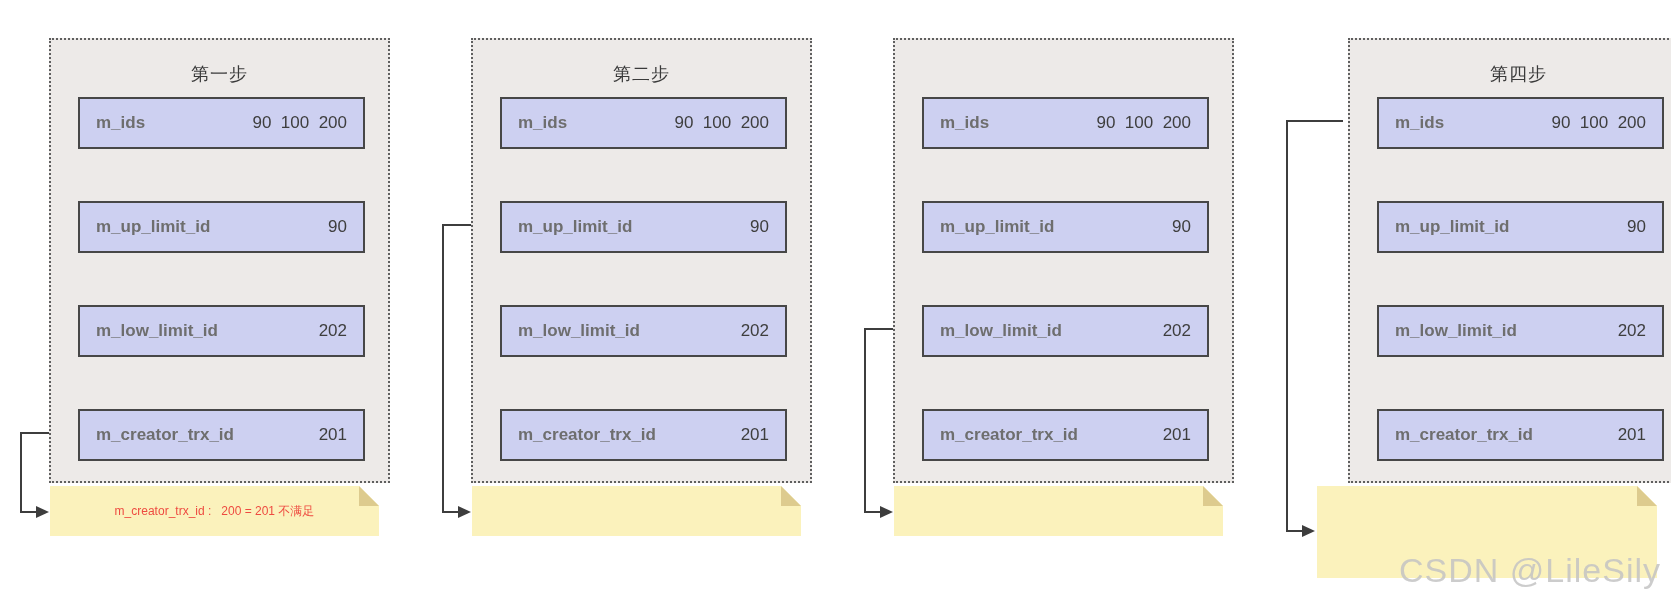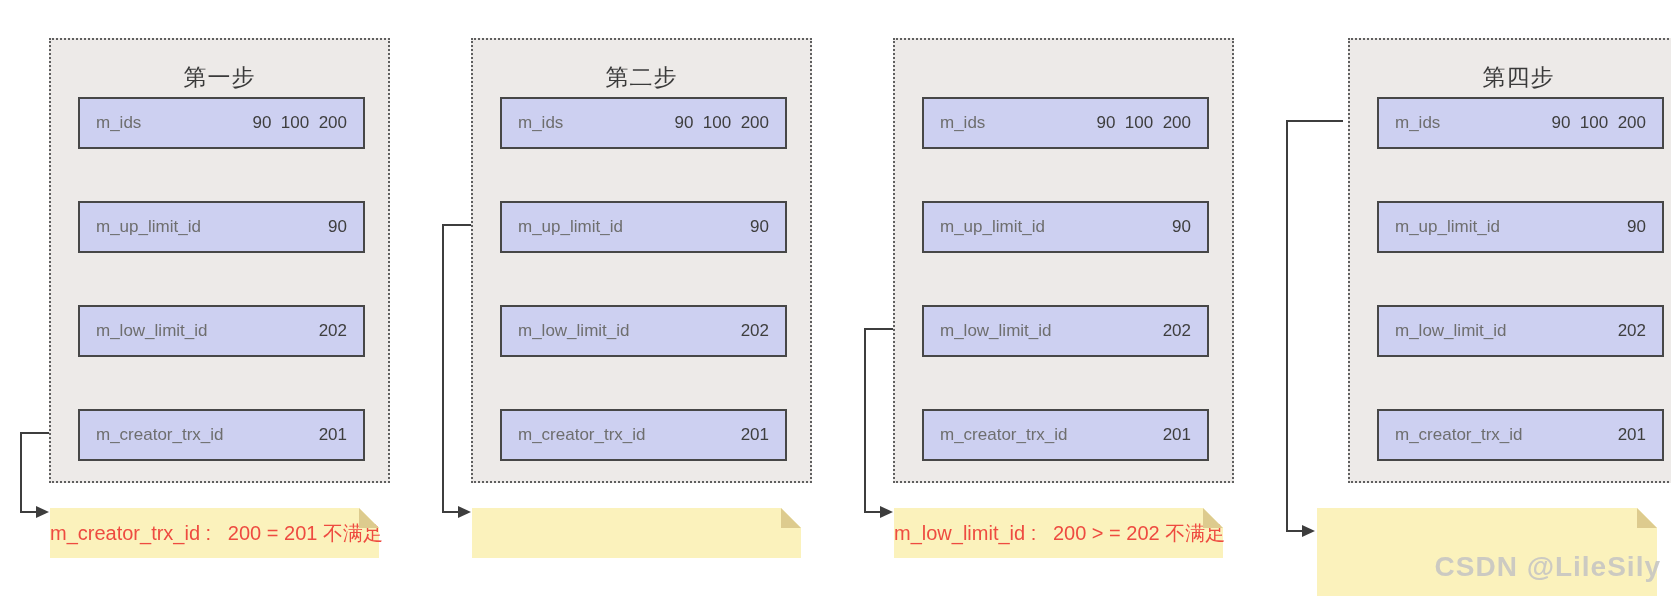--- a/index.html
+++ b/index.html
@@ -7,40 +7,40 @@
     --box-bg:#cdd0f1; --box-border:#474747; --label:#6e6e6e; --value:#3e3e3e;
     --title:#3a3a3a; --note-bg:#fbf2bc; --note-fold:#ddcb8e; --note-text:#ee4b40;
     --arrow:#3d3d3d; --watermark:#c4c4c4;
   }
   *{box-sizing:border-box; margin:0; padding:0;}
   body{font-family:"Liberation Sans","DejaVu Sans",sans-serif; background:var(--canvas-bg);}
   .canvas{position:relative; width:1671px; height:596px; background:var(--canvas-bg); overflow:hidden;}
   .panel{position:absolute; top:38px; width:341px; height:445px;
          background:var(--panel-bg); border:2px dotted var(--panel-border);}
   .panel-title{position:absolute; top:22px; left:0; width:100%; text-align:center;
-         font-size:23px; color:var(--title); letter-spacing:1px;}
+         font-size:18px; color:var(--title); letter-spacing:1px;}
   .field-box{position:absolute; left:27px; width:287px; height:52px;
          background:var(--box-bg); border:2px solid var(--box-border);
          display:flex; align-items:center; justify-content:space-between; padding:0 16px;}
   .field-box.f0{top:57px}.field-box.f1{top:161px}.field-box.f2{top:265px}.field-box.f3{top:369px}
-  .field-label{font-size:17px; font-weight:normal; color:var(--label); white-space:pre;}
+  .field-label{font-size:17px; font-weight:bold; color:var(--label); white-space:pre;}
   .field-value{font-size:17px; font-weight:normal; color:var(--value); white-space:pre;}
-  .note{position:absolute; top:508px; background:var(--note-bg); color:var(--note-text);
-        font-size:20px; text-align:center; white-space:pre;}
+  .note{position:absolute; top:486px; background:var(--note-bg); color:var(--note-text);
+        font-size:12px; text-align:center; white-space:pre;}
   .note.small{width:329px; height:50px; display:flex; flex-direction:column; justify-content:center;}
   .note.big{width:340px; height:92px; padding-top:26px; line-height:22px;}
   .fold-cut{position:absolute; top:0; right:0; width:20px; height:20px;
         background:var(--canvas-bg); clip-path:polygon(0 0,100% 0,100% 100%);}
   .fold-flap{position:absolute; top:0; right:0; width:20px; height:20px;
         background:var(--note-fold); clip-path:polygon(0 0,100% 100%,0 100%);}
   .arrow-layer{position:absolute; left:0; top:0; width:1671px; height:596px; pointer-events:none;}
   .arrow-layer polyline{fill:none; stroke:var(--arrow); stroke-width:2;}
   .arrow-layer polygon{fill:var(--arrow); stroke:none;}
-  .watermark{position:absolute; top:551px; right:10px; font-size:28px;
-        color:var(--watermark); opacity:.85; letter-spacing:1px;font-weight:bold;}
+  .watermark{position:absolute; top:551px; right:10px; font-size:34px;
+        color:var(--watermark); opacity:.85; letter-spacing:1px;}
 </style>
 </head>
 <body>
 
 <div class="canvas">
 
   <svg class="arrow-layer" viewBox="0 0 1671 596">
     <g>
       <polyline points="76,433 21,433 21,512 37,512"></polyline>
       <polygon points="49,512 36,506 36,518"></polygon>
@@ -127,21 +127,20 @@
     </div>
     <div class="field-box f3">
       <span class="field-label">m_creator_trx_id</span>
       <span class="field-value">201</span>
     </div>
   </section>
 
   <div class="note small" style="left:894px">
     <div class="fold-cut"></div>
     <div class="fold-flap"></div>
-    <span>m_low_limit_id :   200 &gt; = 202 不满足</span>
     <span></span>
   </div>
 
   <section class="panel" style="left:1348px">
     <div class="panel-title">第四步</div>
     <div class="field-box f0">
       <span class="field-label">m_ids</span>
       <span class="field-value">90  100  200</span>
     </div>
     <div class="field-box f1">

